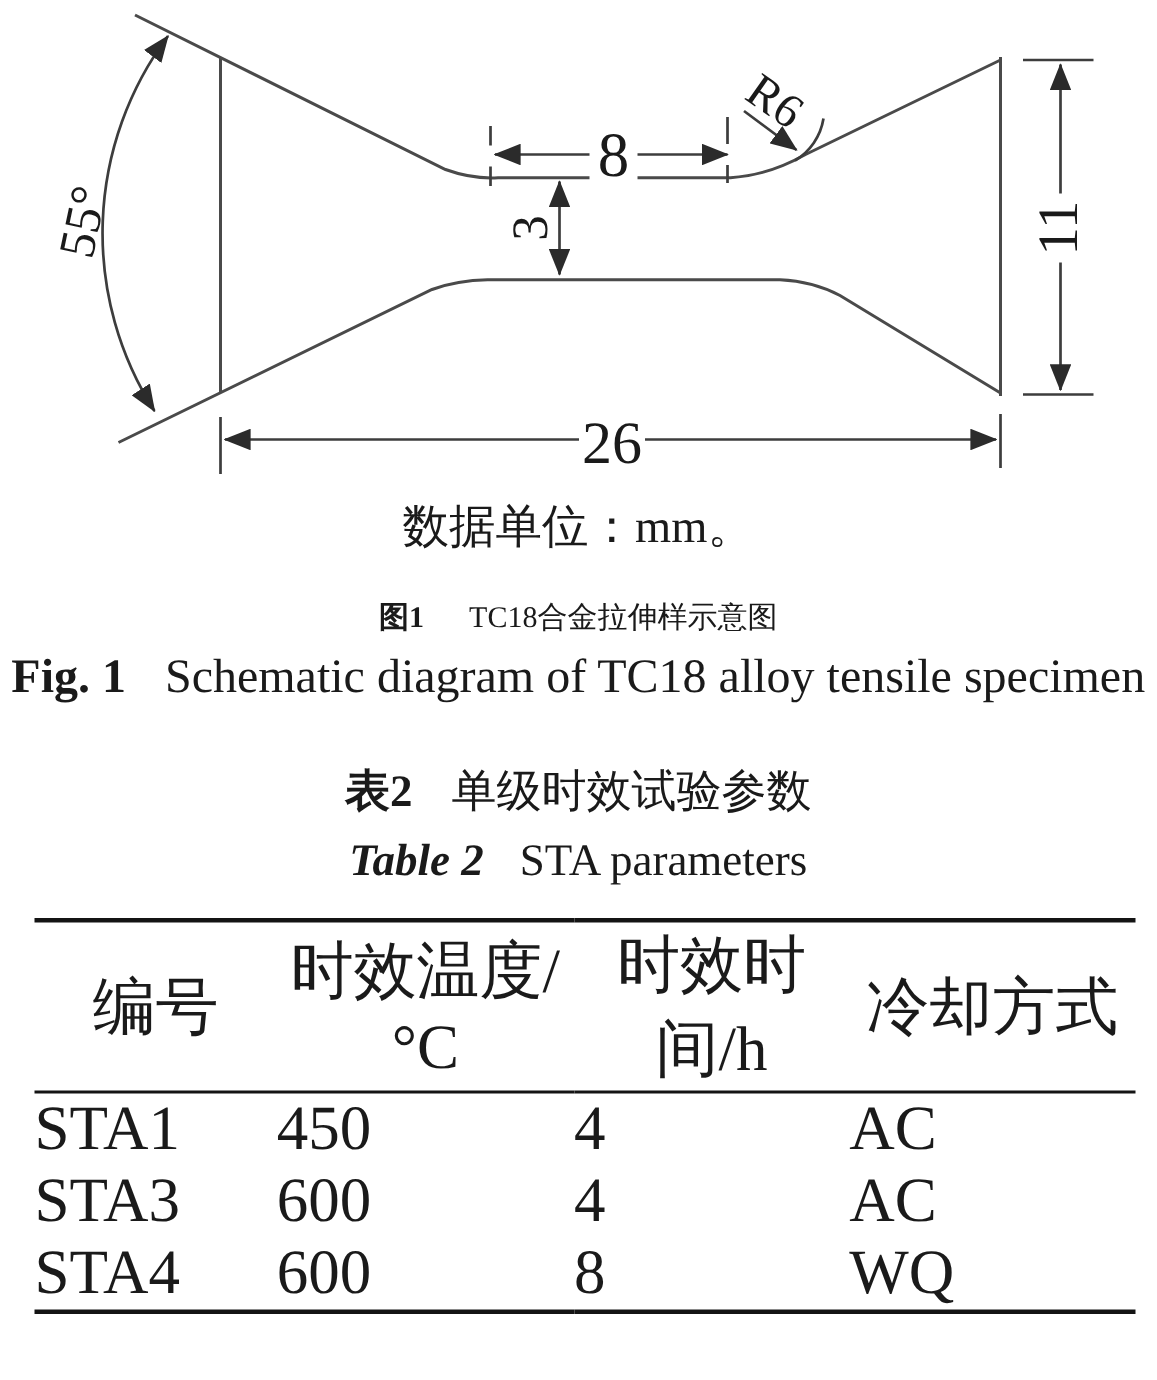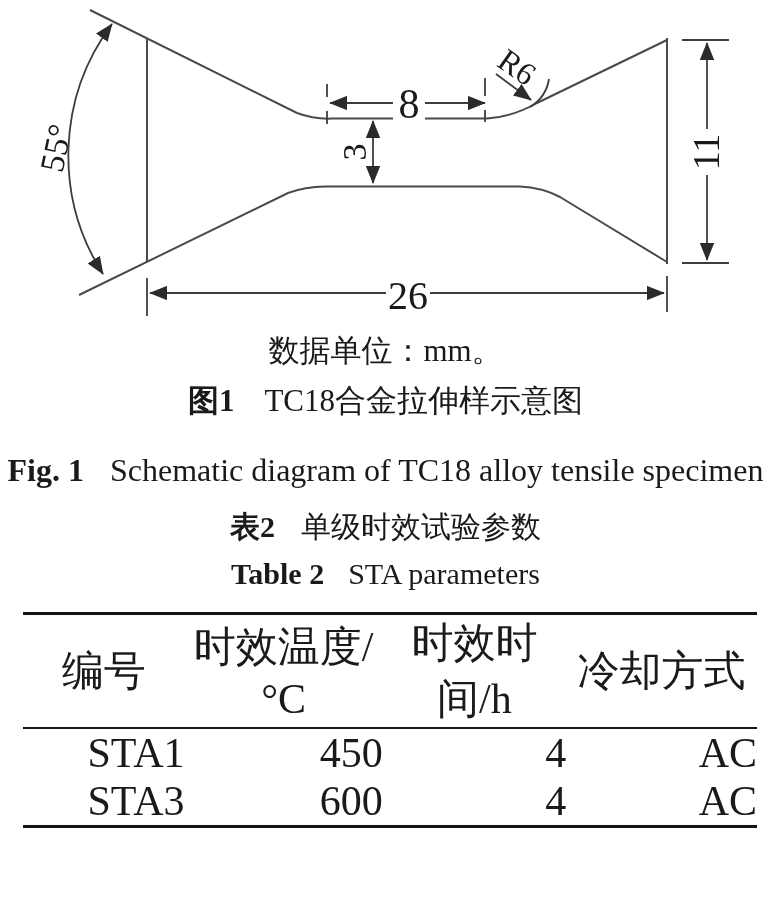--- a/index.html
+++ b/index.html
@@ -3,40 +3,40 @@
 <meta charset="utf-8">
 <style>
   html,body { margin:0; padding:0; }
   body {
     width:771px; height:920px; background:#ffffff; position:relative;
     font-family:"Liberation Serif", serif; color:#1a1a1a; overflow:hidden;
   }
   .caption { position:absolute; left:0; width:771px; text-align:center; white-space:nowrap; }
   .cap-label { font-weight:bold; }
   #unit-note   { top:330px; font-size:31px;text-align:center; }
-  #fig-cap-cn  { top:380px; font-size:31px; }
+  #fig-cap-cn  { top:398px; font-size:20px; }
   #fig-cap-cn .cap-label { margin-right:30px; }
-  #fig-cap-en  { top:452px; font-size:32px; }
+  #fig-cap-en  { top:432px; font-size:32px; }
   #fig-cap-en .cap-label { margin-right:26px; }
   #tbl-cap-cn  { top:507px; font-size:30px; }
   #tbl-cap-cn .cap-label { margin-right:26px;margin-top:41px; }
   #tbl-cap-en  { top:557px; font-size:30px; }
-  #tbl-cap-en .cap-label { margin-right:24px; }
+  #tbl-cap-en .cap-label { margin-right:24px;font-style:italic; }
 
   #sta-table {
     position:absolute; top:612px; left:23px; width:734px;
     border-collapse:collapse; table-layout:fixed;
     border-top:3.5px solid #141414; border-bottom:3.5px solid #141414;
     font-size:42px;
   }
   #sta-table thead th {
     font-weight:normal; padding:0; height:50px;
     border-bottom:2.5px solid #141414; text-align:center;
   }
-  #sta-table td { padding:0; height:47.6px; text-align:right; }
+  #sta-table td { padding:0; height:47.6px; text-align:left; }
 
   #figure-svg { position:absolute; top:0; left:0; }
   .ln   { stroke:#4a4a4a; stroke-width:2; fill:none; }
   .dim  { stroke:#3d3d3d; stroke-width:1.8; fill:none; }
   .dimtxt { font-family:"Liberation Serif", serif; fill:#1a1a1a; }
   .mask { fill:#ffffff; stroke:none; }
 </style>
 </head>
 <body>
 
@@ -131,14 +131,20 @@
       <td>450</td>
       <td>4</td>
       <td>AC</td>
     </tr>
     <tr>
       <td>STA3</td>
       <td>600</td>
       <td>4</td>
       <td>AC</td>
     </tr>
+    <tr>
+      <td>STA4</td>
+      <td>600</td>
+      <td>8</td>
+      <td>WQ</td>
+    </tr>
   </tbody>
 </table>
 
 </body></html>

